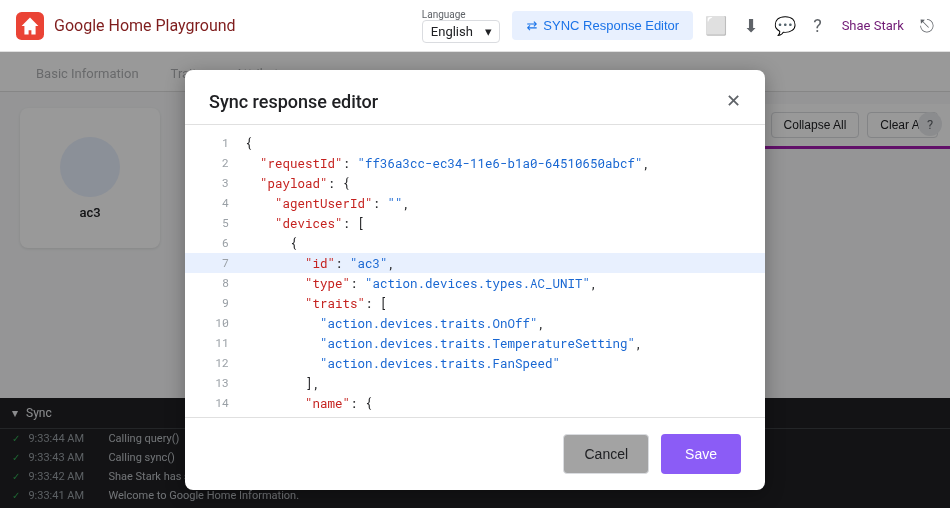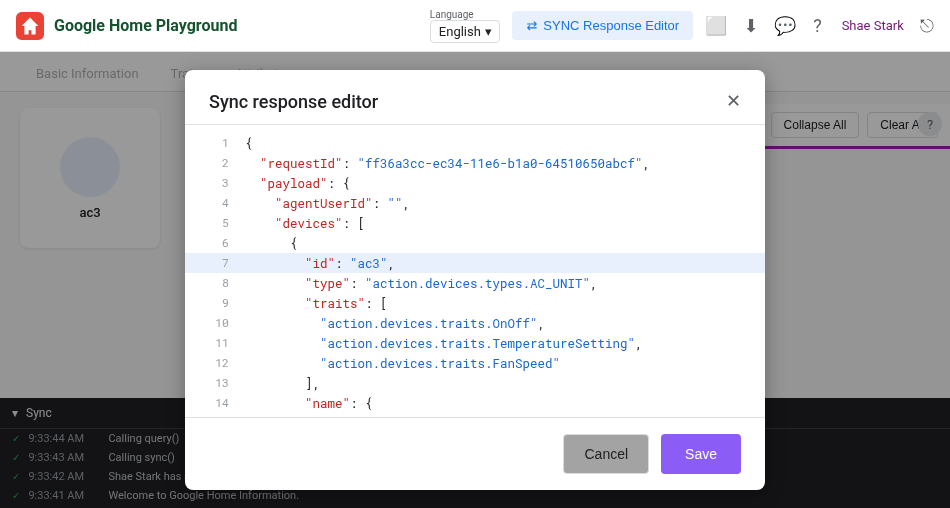--- a/index.html
+++ b/index.html
@@ -29,38 +29,38 @@
       display: flex;
       align-items: center;
       gap: 10px;
     }
     .topbar-logo-icon {
       width: 28px;
       height: 28px;
     }
     .topbar-title {
       font-size: 16px;
-      font-weight: 700;
-      color: #14532d;
+      font-weight: 400;
+      color: #7f1d1d;
       white-space: nowrap;
     }
     .topbar-spacer { flex: 1; }
     .lang-selector {
       display: flex;
       flex-direction: column;
       align-items: flex-start;
     }
     .lang-label {
       font-size: 10px;
       color: #5f6368;
     }
     .lang-dropdown {
       display: flex;
       align-items: flex-end;
-      gap: 4px;
+      gap: 12px;
       font-size: 13px;
       color: #202124;
       cursor: pointer;
       border: 1px solid #dadce0;
       border-radius: 4px;
       padding: 3px 8px;
     }
     .sync-btn {
       display: flex;
       align-items: center;

